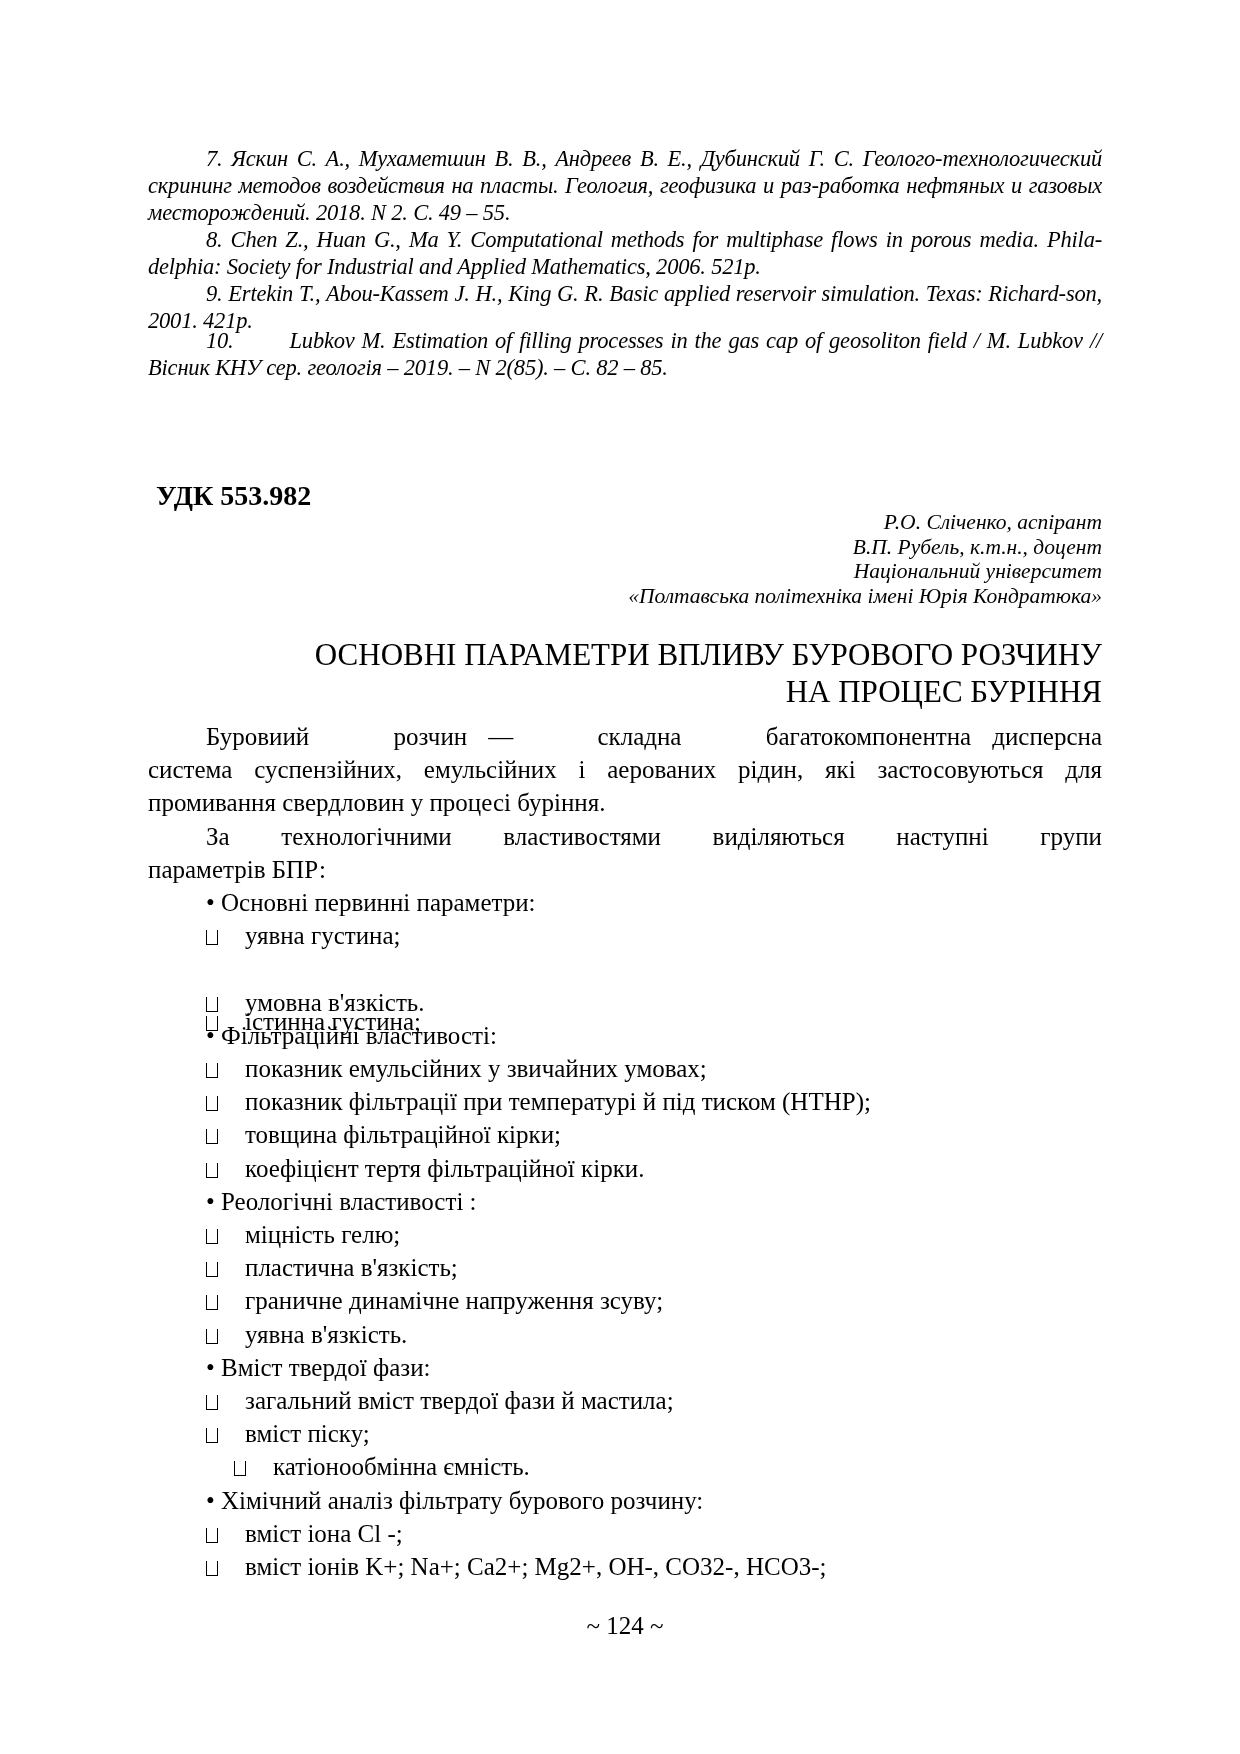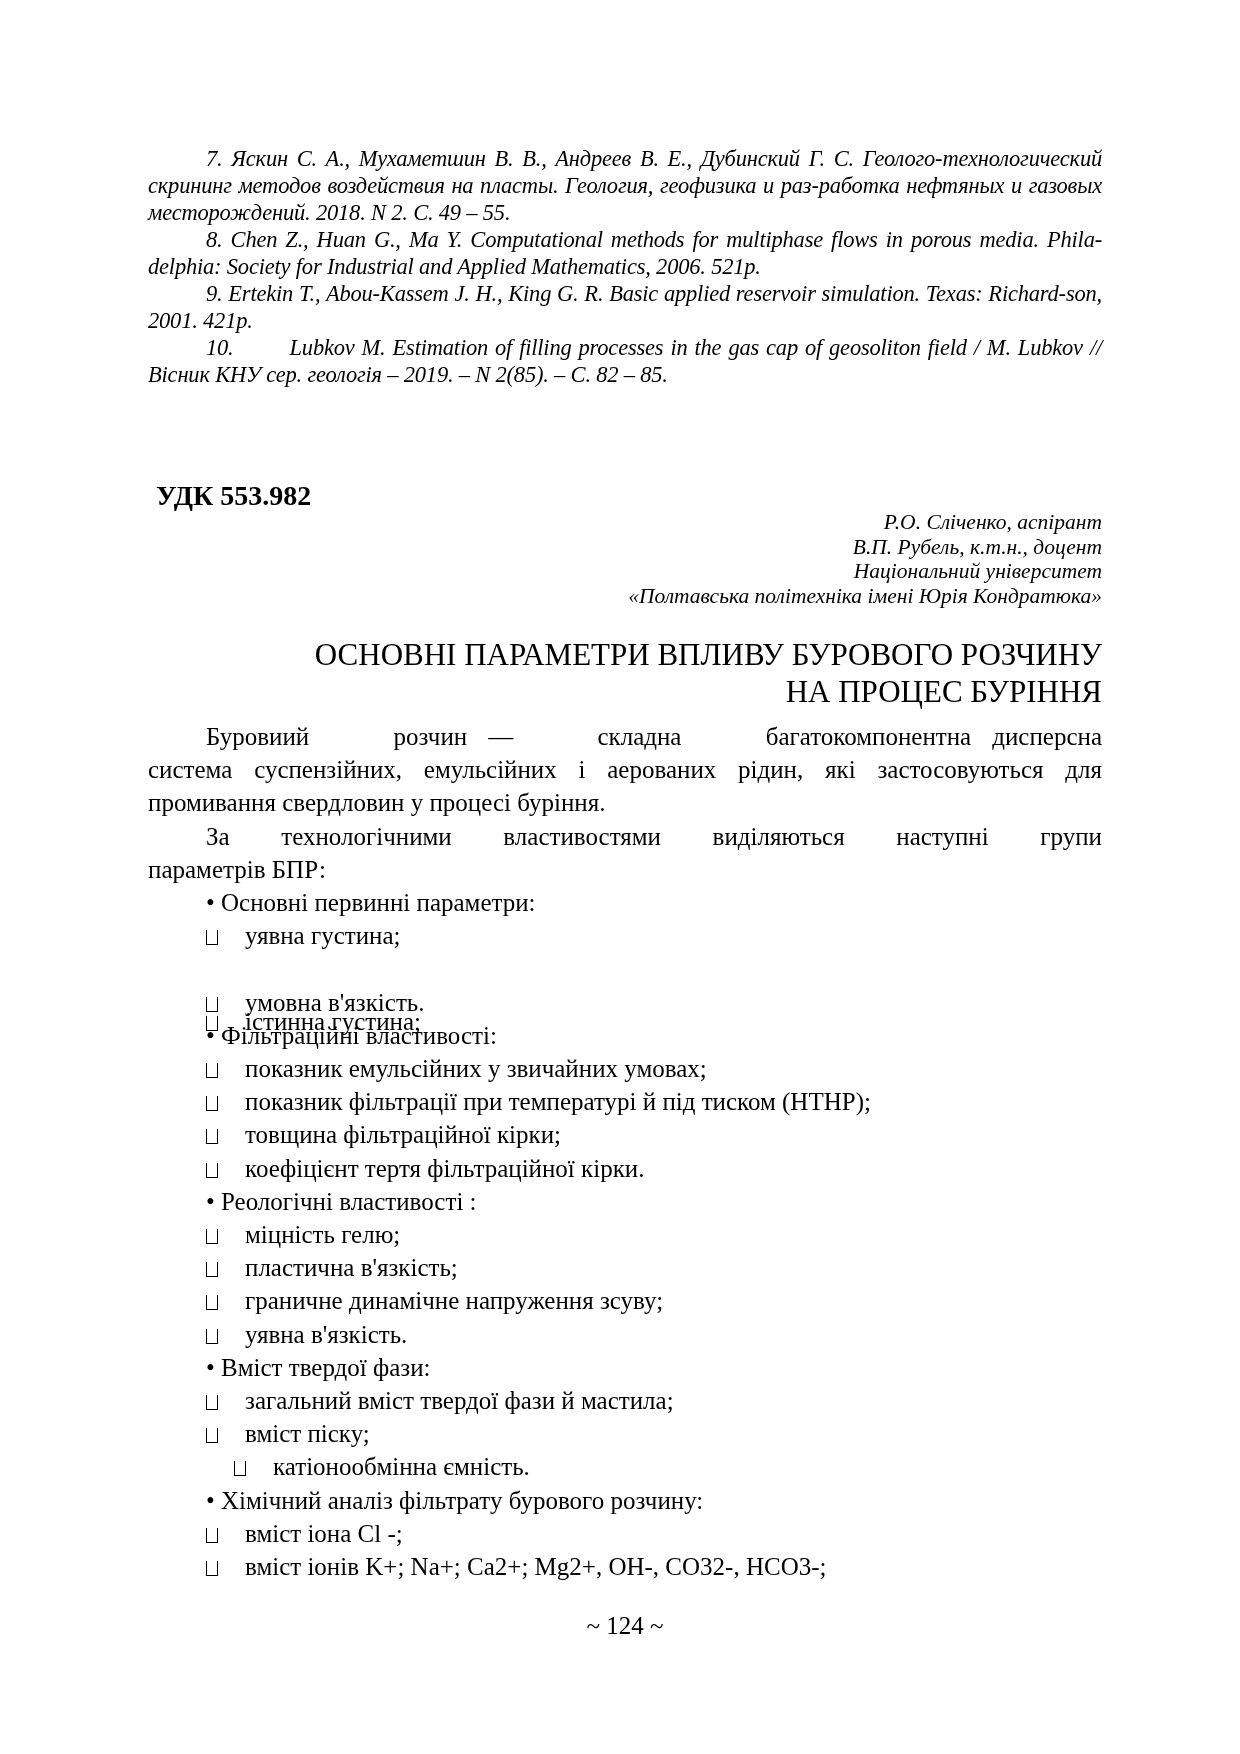--- a/index.html
+++ b/index.html
@@ -18,21 +18,21 @@
     .pagenum { position: absolute; left: 0; width: 954px; top: 1612px; text-align: center; font-family: "Liberation Serif", serif; font-size: 25px; }
   </style>
 </head>
 <body>
 
 <div class="page">
 
   <div class="ref" style="top:145px;"><span class="ind"></span><span>7.</span> <span>Яскин С. А., Мухаметшин В. В., Андреев В. Е., Дубинский Г. С.  Геолого-технологический скрининг методов воздействия на пласты. Геология, геофизика и раз-работка нефтяных и газовых месторождений. 2018. N 2. С. 49 – 55.</span></div>
   <div class="ref" style="top:226px;"><span class="ind"></span><span>8.</span> <span>Chen Z., Huan G., Ma Y. Computational methods for multiphase flows in porous media. Phila-delphia: Society for Industrial and Applied Mathematics, 2006. 521p.</span></div>
   <div class="ref" style="top:280px;"><span class="ind"></span><span>9.</span> <span>Ertekin T., Abou-Kassem J. H., King G. R. Basic applied reservoir simulation. Texas: Richard-son, 2001. 421p.</span></div>
-  <div class="ref" style="top:334px;"><span class="ind"></span><span>10.</span><span style="display:inline-block;width:56px;"></span><span>Lubkov M. Estimation of filling processes in the gas cap of geosoliton field / M. Lubkov // Вісник КНУ сер. геологія – 2019. – N 2(85). – С. 82 – 85.</span></div>
+  <div class="ref" style="top:327px;"><span class="ind"></span><span>10.</span><span style="display:inline-block;width:56px;"></span><span>Lubkov M. Estimation of filling processes in the gas cap of geosoliton field / M. Lubkov // Вісник КНУ сер. геологія – 2019. – N 2(85). – С. 82 – 85.</span></div>
 
   <div class="udk">УДК 553.982</div>
 
   <div class="authors">
     <div>Р.О. Сліченко, аспірант</div>
     <div>В.П. Рубель, к.т.н., доцент</div>
     <div>Національний університет</div>
     <div>«Полтавська політехніка імені Юрія Кондратюка»</div>
   </div>
 

